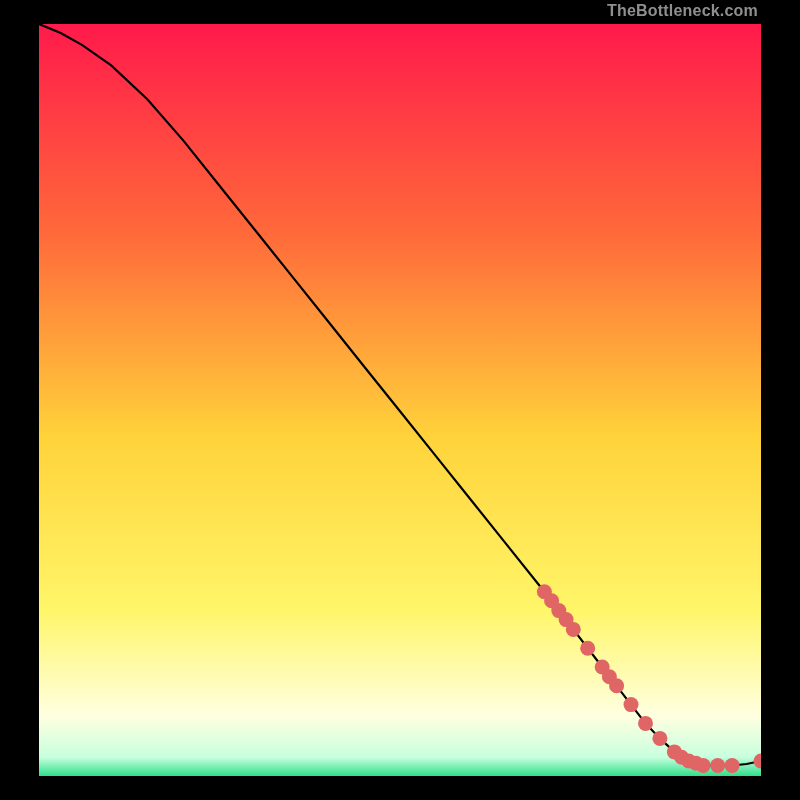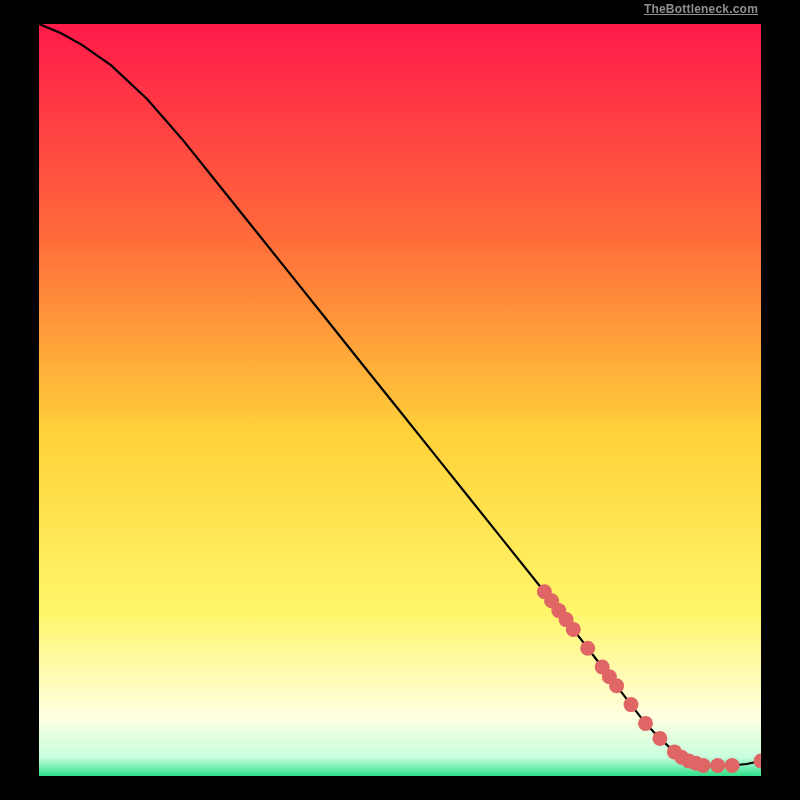--- a/index.html
+++ b/index.html
@@ -24,25 +24,24 @@
     top: 0;
     width: 722px;
     height: 752px;
     display: block;
   }
   .watermark {
     position: absolute;
     top: 2px;
     right: 42px;
     font-family: Arial, Helvetica, sans-serif;
-    font-size: 12px;
+    font-size: 16px;
     font-weight: 600;
     color: #8f8f8f;
     letter-spacing: 0.2px;
-    text-decoration: underline;
   }
 </style>
 </head>
 <body>
 
 <div class="watermark">TheBottleneck.com</div>
 
 <div class="frame">
   <svg class="plot" viewBox="0 0 722 752" preserveAspectRatio="none">
     <defs>

